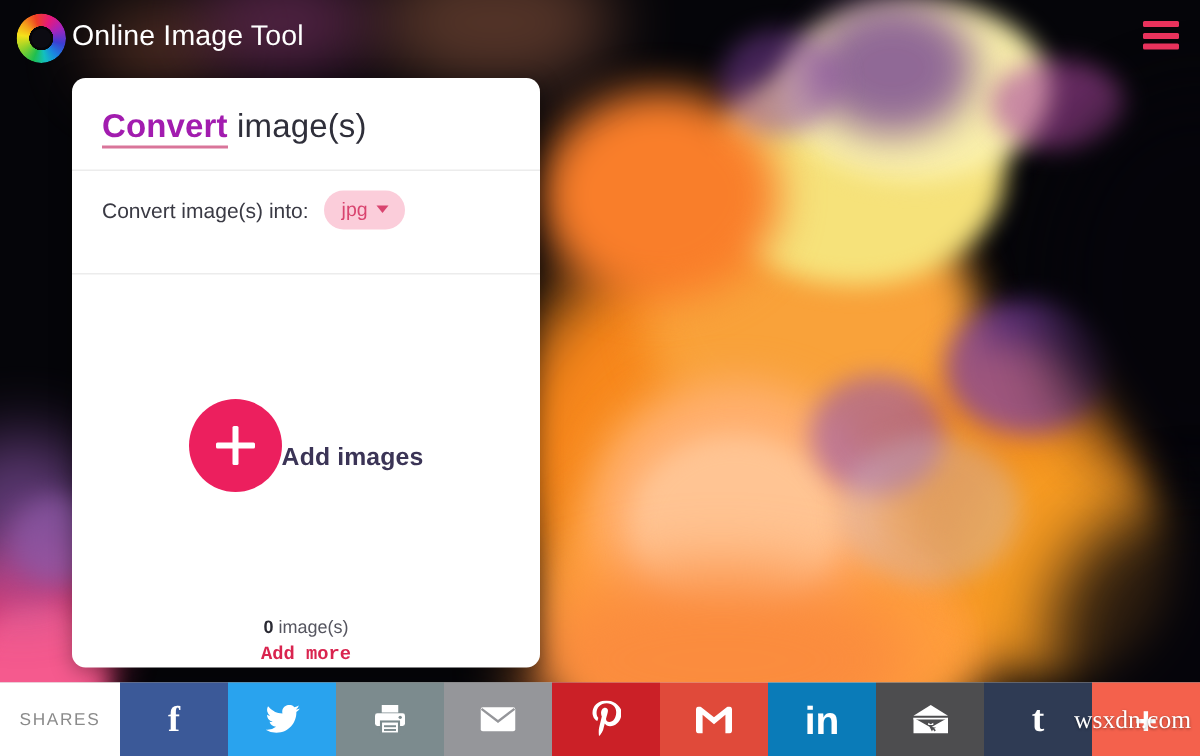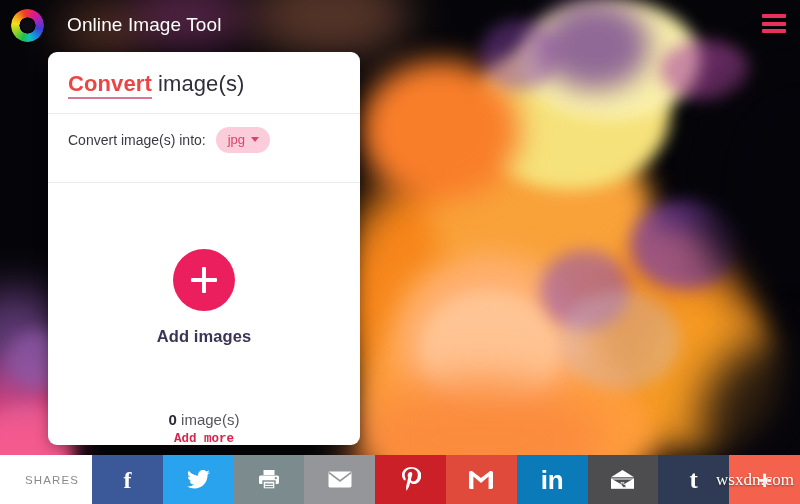--- a/index.html
+++ b/index.html
@@ -78,21 +78,21 @@
   }
   .logo-core {
     position: absolute;
     left: 50%; top: 50%;
     width: 13px; height: 13px;
     margin: -6.5px 0 0 -6.5px;
     border-radius: 50%;
     background: #0c0b12;
   }
   .brand {
-    margin-left: 23px;
+    margin-left: 4px;
     color: #ffffff;
     font-size: 19px;
     letter-spacing: .1px;
     white-space: nowrap;
   }
   .hamburger {
     position: absolute;
     right: 14px;
     top: 14px;
     width: 24px;
@@ -122,21 +122,21 @@
     z-index: 15;
     overflow: hidden;
   }
   .card-title {
     padding: 19px 0 0 20px;
     font-size: 22px;
     color: #2f2f3a;
     letter-spacing: .1px;
   }
   .card-title .accent {
-    color: #ef4444;
+    color: #a21caf;
     font-weight: bold;
     border-bottom: 2px solid #d9759a;
     padding-bottom: 1px;
   }
   .divider {
     height: 1px;
     background: #ececec;
     margin-top: 16px;
   }
   .convert-row {
@@ -164,21 +164,21 @@
   }
   .caret {
     width: 0; height: 0;
     border-left: 4.5px solid transparent;
     border-right: 4.5px solid transparent;
     border-top: 5px solid #d9446f;
   }
   .drop-zone {
     height: 228px;
     display: flex;
-    flex-direction: column;
+    flex-direction: row;
     align-items: center;
     justify-content: center;
   }
   .add-circle {
     width: 62px; height: 62px;
     border-radius: 50%;
     background: #ec1f5e;
     display: flex;
     align-items: center;
     justify-content: center;
@@ -200,21 +200,21 @@
     margin-top: 16px;
     font-size: 16.5px;
     font-weight: bold;
     color: #3b3456;
     letter-spacing: .1px;
   }
   .card-footer {
     text-align: center;
   }
   .count-line {
-    font-size: 15px;
+    font-size: 12px;
     color: #55555f;
   }
   .count-line b { color: #2a2a33; }
   .add-more {
     margin-top: 4px;
     font-size: 12.5px;
     font-weight: bold;
     color: #d9244f;
     cursor: pointer;
     font-family: Liberation Mono, monospace;
@@ -232,21 +232,20 @@
   }
   .shares-label {
     width: 80px;
     display: flex;
     align-items: center;
     justify-content: center;
     font-size: 11.5px;
     letter-spacing: 1.1px;
     color: #8a8a8a;
     background: #ffffff;
-    margin-left: 12px;
   }
   .share-btn {
     flex: 1 1 0;
     display: flex;
     align-items: center;
     justify-content: center;
     color: #fff;
     cursor: pointer;
     position: relative;
   }

